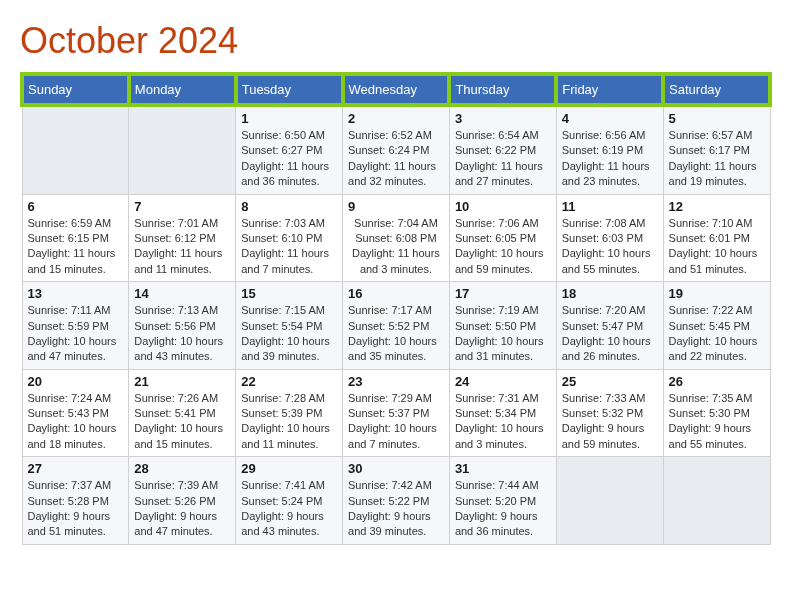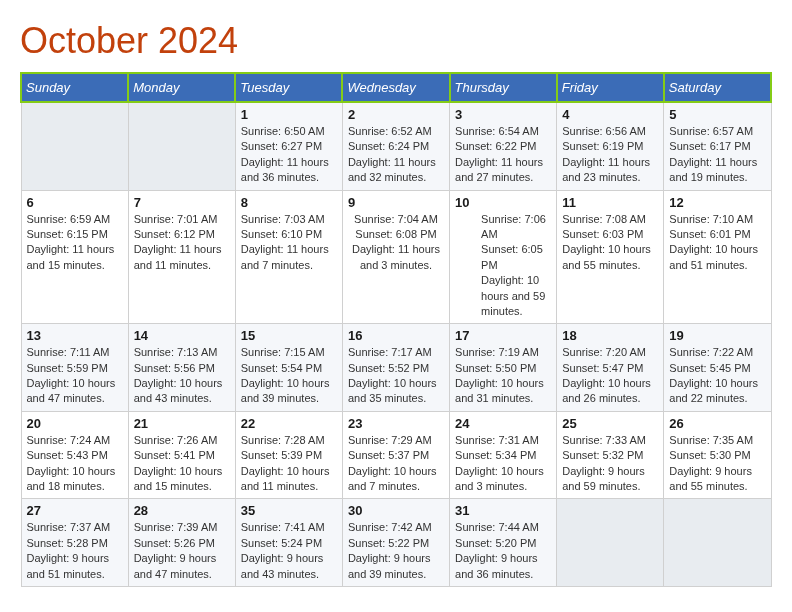--- a/index.html
+++ b/index.html
@@ -44,22 +44,21 @@
     }
     thead tr {
       background-color: #3b6cb7;
       color: #fff;
     }
     thead th {
       padding: 6px 4px;
       text-align: left;
       font-size: 13px;
       font-weight: normal;
-      border: 2px solid #84cc16;
-      font-style: italic;
+      border: 4px solid #84cc16;
     }
     tbody tr {
       vertical-align: top;
     }
     tbody td {
       border: 1px solid #d0d0d0;
       padding: 4px 5px;
       height: 80px;
       width: calc(100% / 7);
     }
@@ -160,21 +159,21 @@
 Daylight: 11 hours and 7 minutes.</div>
         </td>
         <td>
           <span class="day-number">9</span>
           <div class="day-info" style="white-space: pre-line; text-align: center;">Sunrise: 7:04 AM
 Sunset: 6:08 PM
 Daylight: 11 hours and 3 minutes.</div>
         </td>
         <td>
           <span class="day-number">10</span>
-          <div class="day-info" style="white-space: pre-line; margin-left: 26px;">Sunrise: 7:06 AM
+          <div class="day-info" style="white-space: pre-line;">Sunrise: 7:06 AM
 Sunset: 6:05 PM
 Daylight: 10 hours and 59 minutes.</div>
         </td>
         <td>
           <span class="day-number">11</span>
           <div class="day-info" style="white-space: pre-line;">Sunrise: 7:08 AM
 Sunset: 6:03 PM
 Daylight: 10 hours and 55 minutes.</div>
         </td>
         <td>
@@ -279,21 +278,21 @@
 Sunset: 5:28 PM
 Daylight: 9 hours and 51 minutes.</div>
         </td>
         <td>
           <span class="day-number">28</span>
           <div class="day-info" style="white-space: pre-line;">Sunrise: 7:39 AM
 Sunset: 5:26 PM
 Daylight: 9 hours and 47 minutes.</div>
         </td>
         <td>
-          <span class="day-number">35</span>
+          <span class="day-number">29</span>
           <div class="day-info" style="white-space: pre-line;">Sunrise: 7:41 AM
 Sunset: 5:24 PM
 Daylight: 9 hours and 43 minutes.</div>
         </td>
         <td>
           <span class="day-number">30</span>
           <div class="day-info" style="white-space: pre-line;">Sunrise: 7:42 AM
 Sunset: 5:22 PM
 Daylight: 9 hours and 39 minutes.</div>
         </td>

